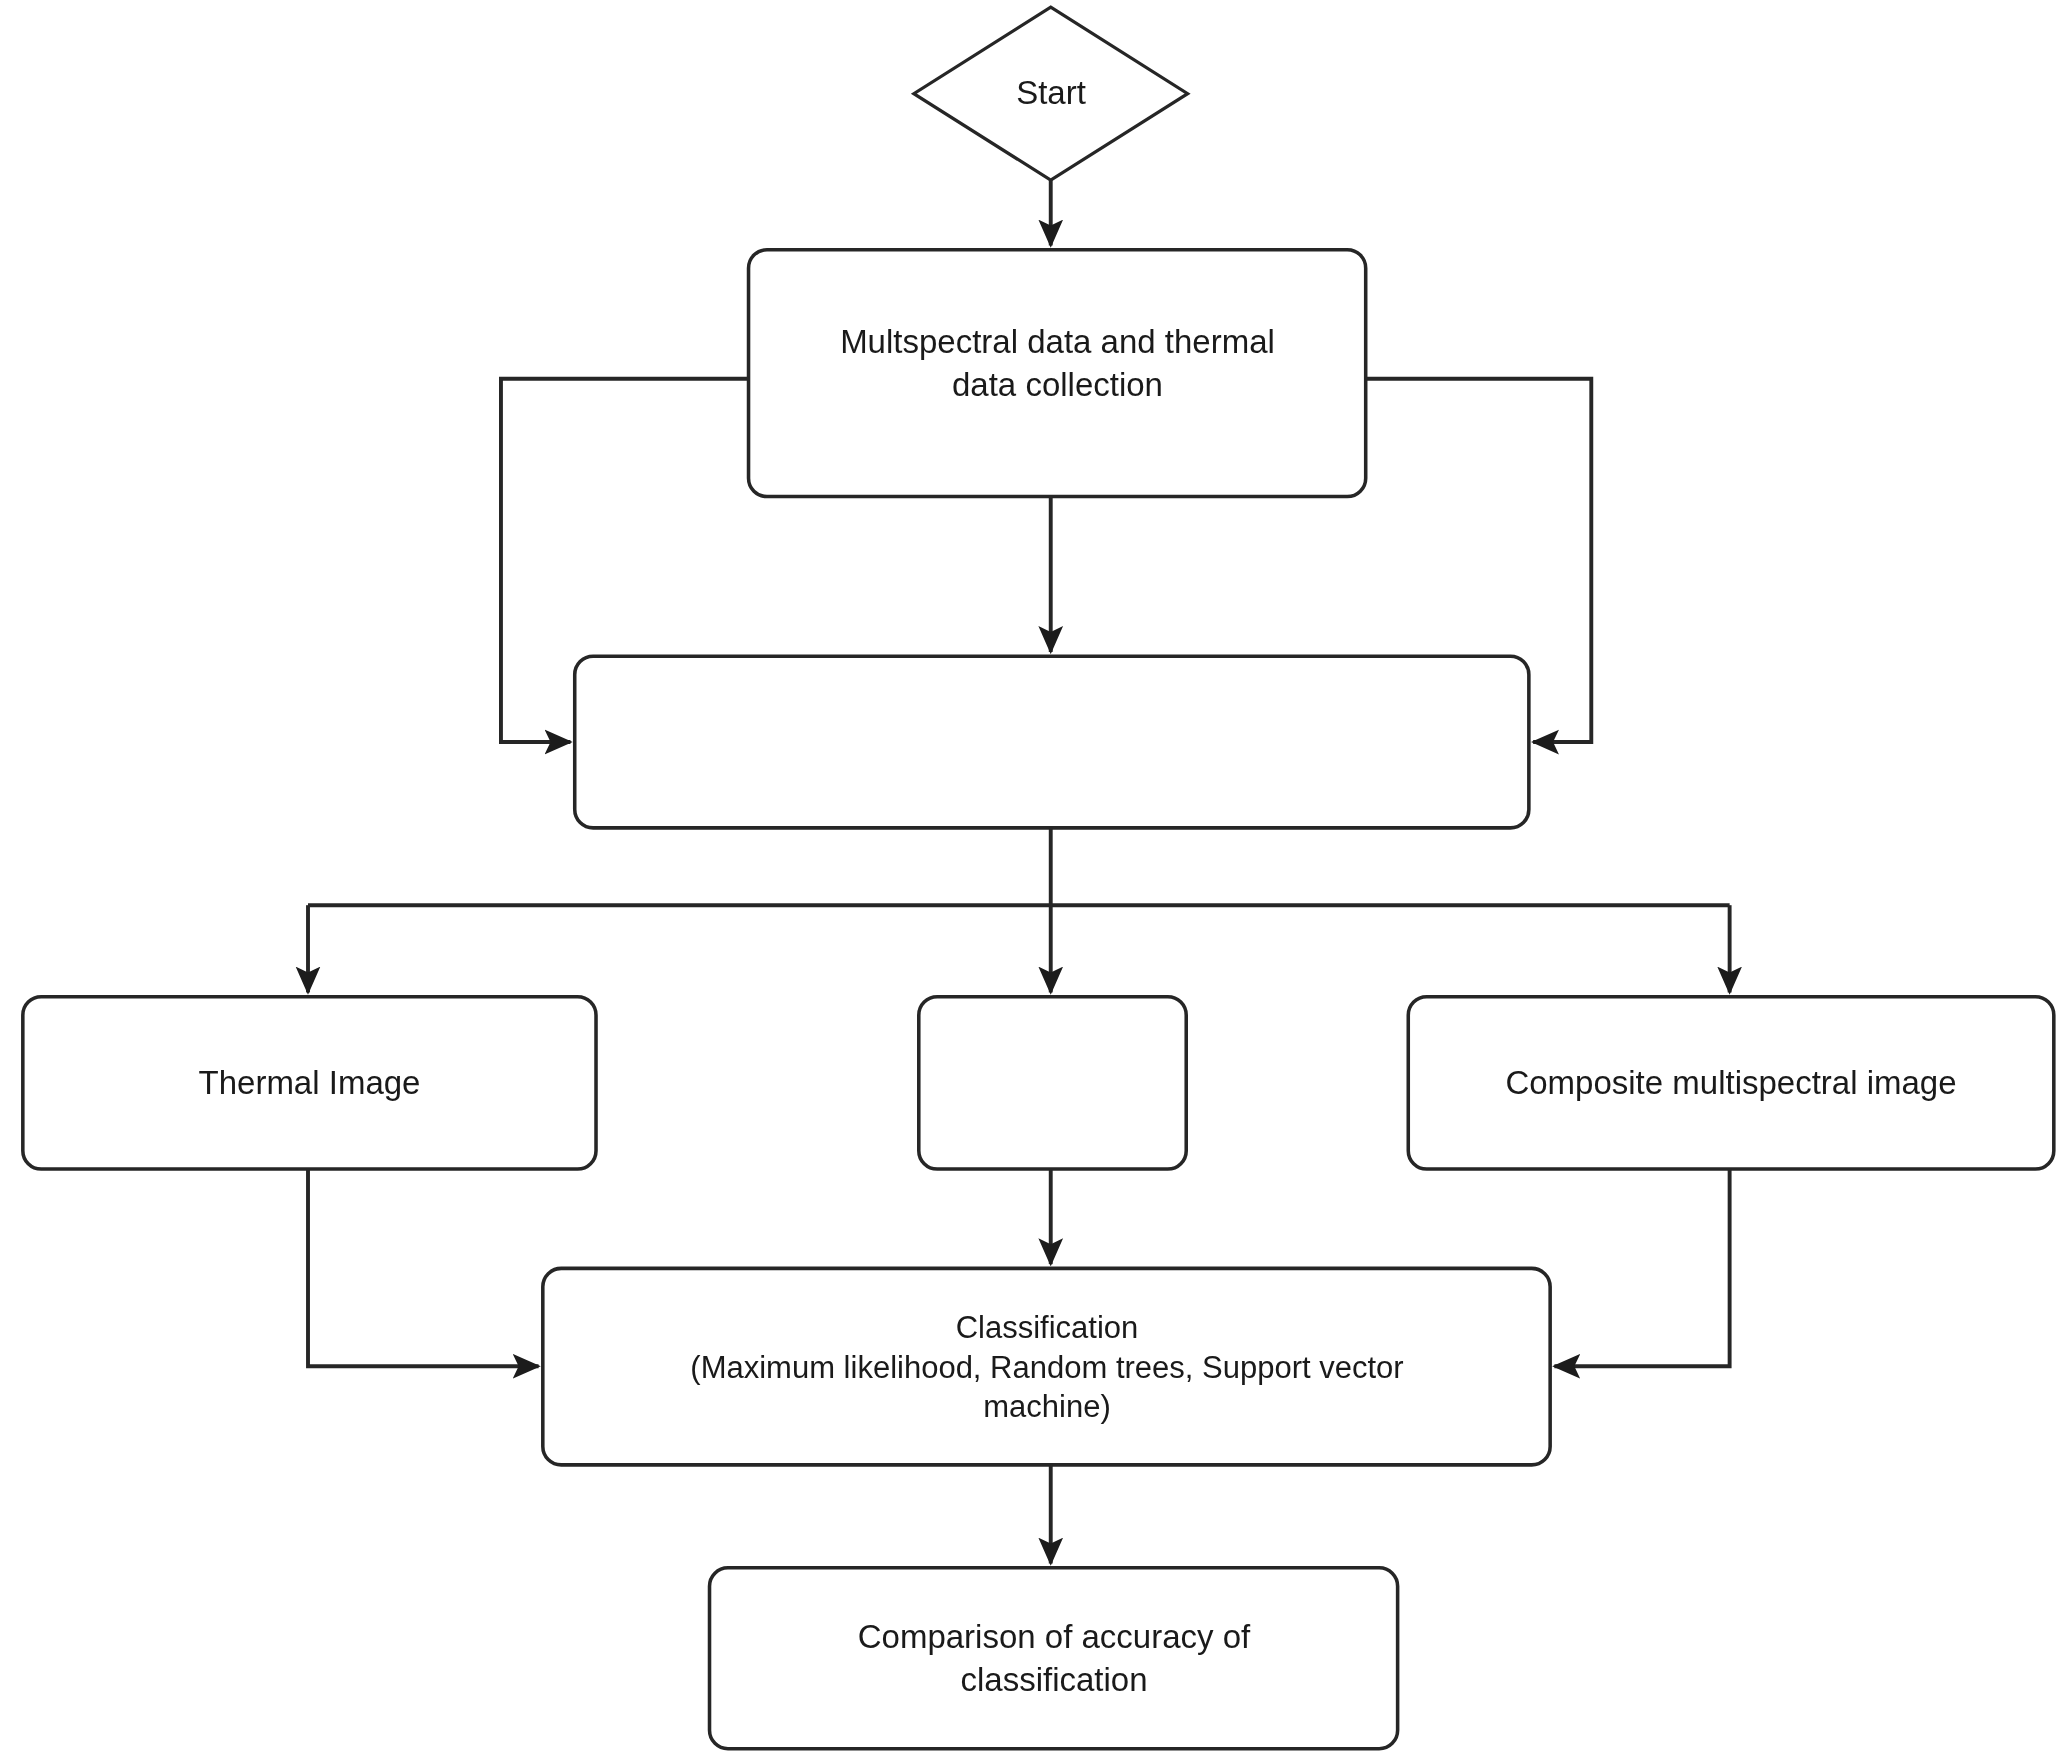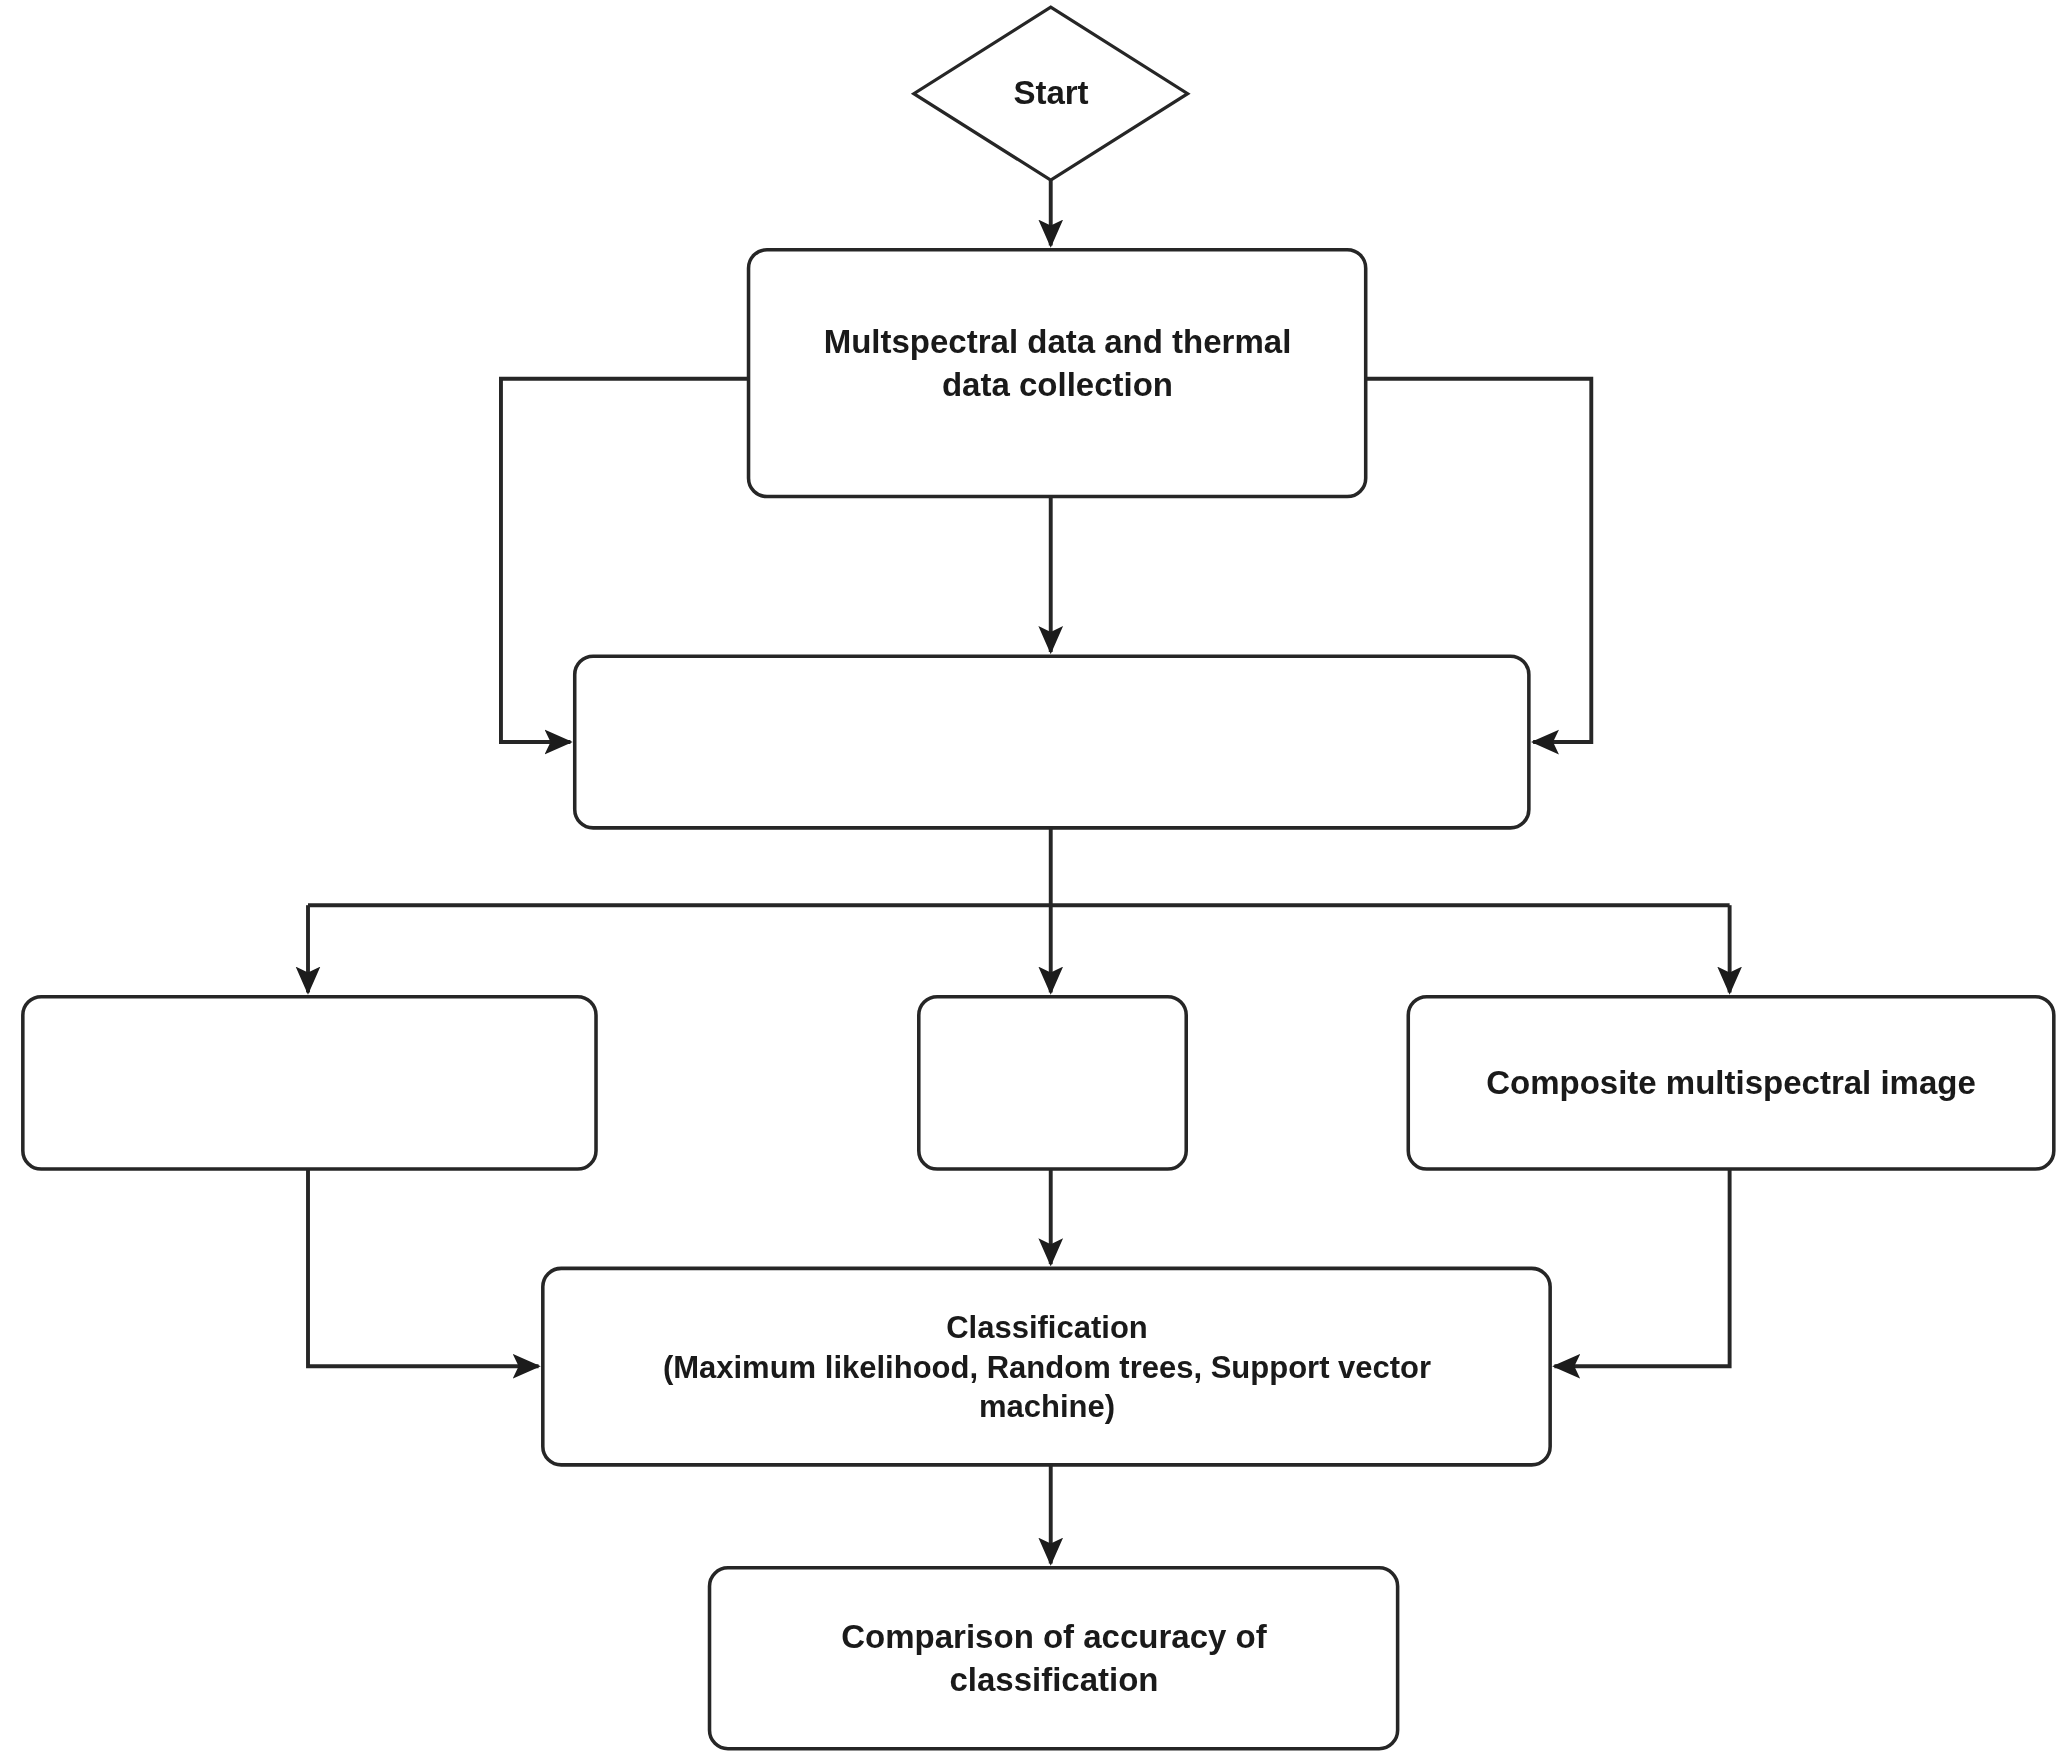--- a/index.html
+++ b/index.html
@@ -34,21 +34,20 @@
     text-align: center;
     color: #1a1a1a;
     font-family: "Liberation Sans", sans-serif;
     font-size: 33px;
     line-height: 1.28;
     letter-spacing: 0px;
     white-space: pre-line;
     pointer-events: none;
     padding: 0 10px;
     box-sizing: border-box;
-    font-weight: bold;
   }
   .node-text.small {
     font-size: 31px;
   }
   .hit {
     position: absolute;
     background: transparent;
   }
 </style>
 </head>
@@ -108,20 +107,21 @@
       <path d="M 1481 2065 L 1481 2204" marker-end="url(#arrowhead)"></path>
     </g>
   </svg>
 
   <div class="node-text" style="left:914px; top:7px; width:274px; height:173px;">Start</div>
 
   <div class="node-text" style="left:749px; top:240px; width:617px; height:247px;">Multspectral data and thermal
 data collection</div>
 
 
+  <div class="node-text" style="left:23px; top:997px; width:573px; height:172px;">Thermal Image</div>
 
 
   <div class="node-text" style="left:1408px; top:997px; width:646px; height:172px;text-align:center;">Composite multispectral image</div>
 
   <div class="node-text small" style="left:543px; top:1269px; width:1008px; height:197px;">Classification
 (Maximum likelihood, Random trees, Support vector
 machine)</div>
 
   <div class="node-text" style="left:710px; top:1568px; width:688px; height:181px;">Comparison of accuracy of
 classification</div>

